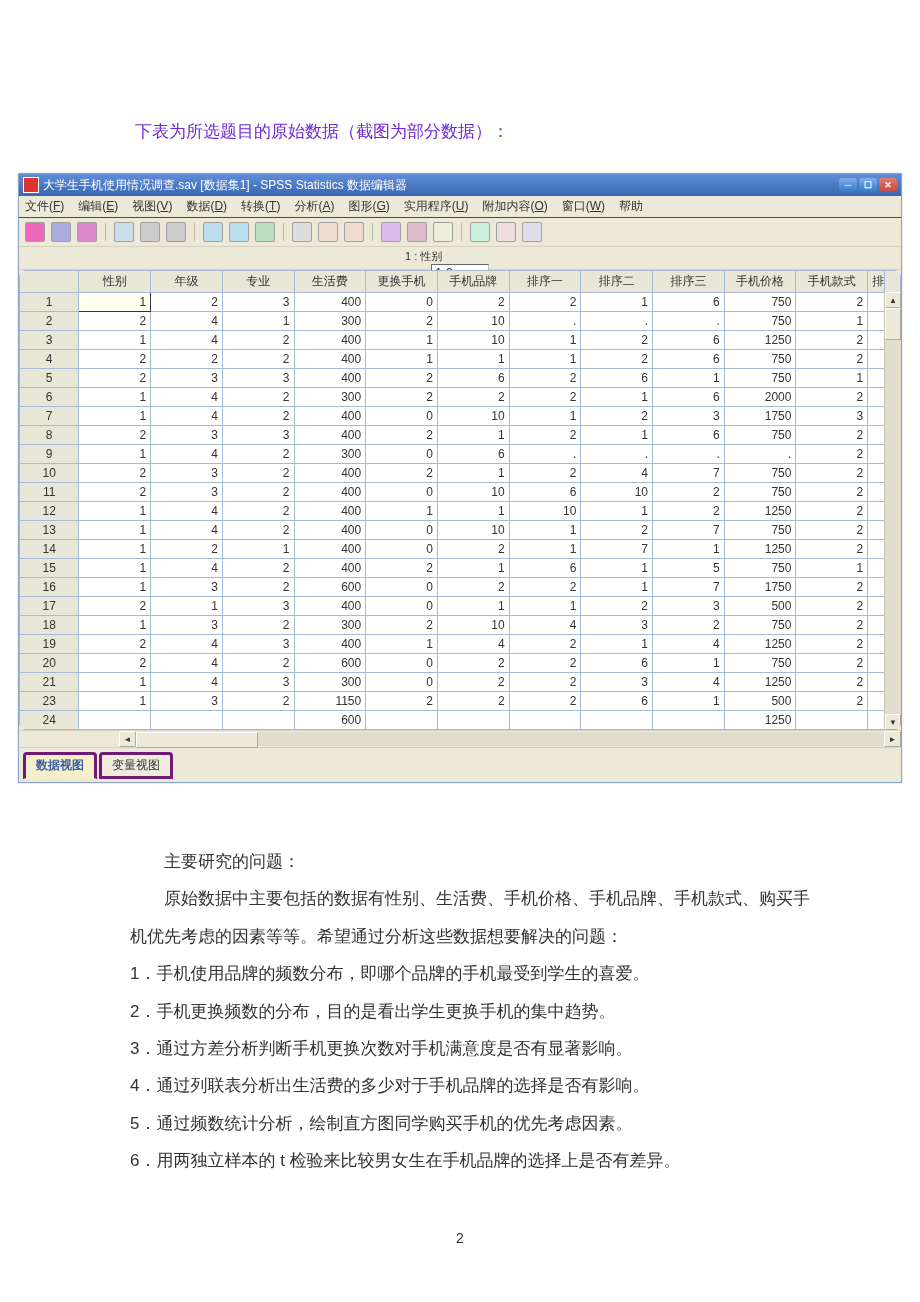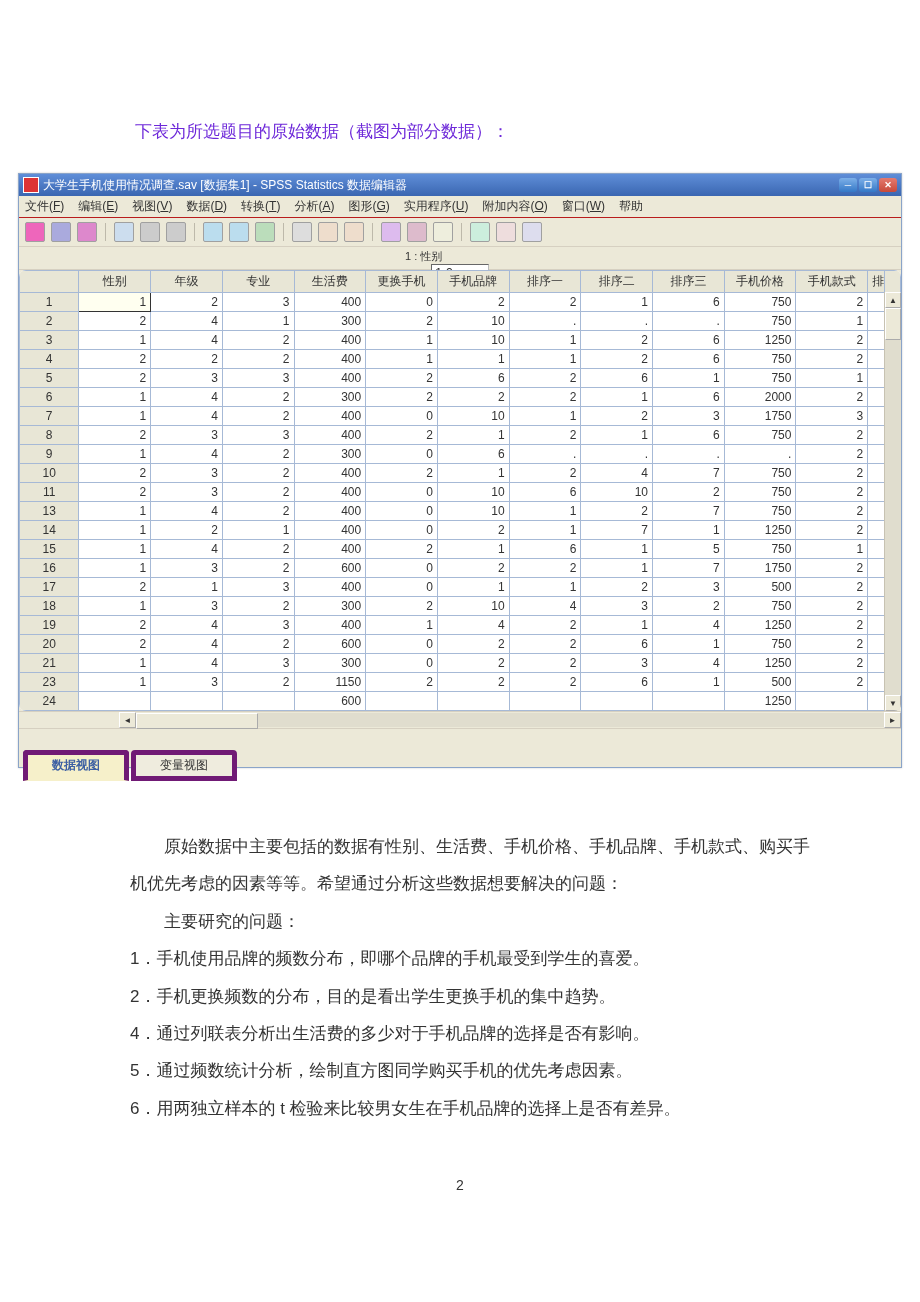--- a/index.html
+++ b/index.html
@@ -234,27 +234,27 @@
 
   .tabbar {
     background: #ece9d8;
     border-top: 1px solid #d6d0c1;
     padding: 3px 4px 4px 4px;
     display: flex;
     gap: 2px;
     font-size: 12px;
   }
   .view-tab {
-    padding: 2px 24px;
-    border: 5px solid #701a75;
+    padding: 2px 10px;
+    border: 3px solid #701a75;
     border-top-left-radius: 4px;
     border-top-right-radius: 4px;
     background: #efecde;
     position: relative;
-    top: 18px;
+    top: 1px;
   }
   .view-tab.active {
     background: #f6f0ca;
     border-bottom: 1px solid #f6f0ca;
     font-weight: bold;
     color: #3d60a3;
   }
 
   
   .section {
@@ -543,20 +543,36 @@
               <td>10</td>
               <td>6</td>
               <td>10</td>
               <td>2</td>
               <td>750</td>
               <td>2</td>
               <td></td>
               <td style="background: rgb(224, 221, 206); border: 1px solid rgb(199, 194, 178);"></td>
             </tr>
             <tr>
+              <td class="rownum">12</td>
+              <td>1</td>
+              <td>4</td>
+              <td>2</td>
+              <td>400</td>
+              <td>1</td>
+              <td>1</td>
+              <td>10</td>
+              <td>1</td>
+              <td>2</td>
+              <td>1250</td>
+              <td>2</td>
+              <td></td>
+              <td style="background: rgb(224, 221, 206); border: 1px solid rgb(199, 194, 178);"></td>
+            </tr>
+            <tr>
               <td class="rownum">13</td>
               <td>1</td>
               <td>4</td>
               <td>2</td>
               <td>400</td>
               <td>0</td>
               <td>10</td>
               <td>1</td>
               <td>2</td>
               <td>7</td>
@@ -746,25 +762,26 @@
     </div>
 
     <div class="tabbar">
       <div class="view-tab active">数据视图</div>
       <div class="view-tab">变量视图</div>
     </div>
 
   </div>
 
   <div class="section">
+    <p class="indent">主要研究的问题：</p>
     <p class="indent">原始数据中主要包括的数据有性别、生活费、手机价格、手机品牌、手机款式、购买手机优先考虑的因素等等。希望通过分析这些数据想要解决的问题：</p>
-    <p class="indent">主要研究的问题：</p>
     <div id="items">
         <p>1．手机使用品牌的频数分布，即哪个品牌的手机最受到学生的喜爱。</p>
         <p>2．手机更换频数的分布，目的是看出学生更换手机的集中趋势。</p>
+        <p>3．通过方差分析判断手机更换次数对手机满意度是否有显著影响。</p>
         <p>4．通过列联表分析出生活费的多少对于手机品牌的选择是否有影响。</p>
         <p>5．通过频数统计分析，绘制直方图同学购买手机的优先考虑因素。</p>
         <p>6．用两独立样本的 t 检验来比较男女生在手机品牌的选择上是否有差异。</p>
       </div>
   </div>
 
   <div class="pagenum">2</div>
 
 </div>
 

